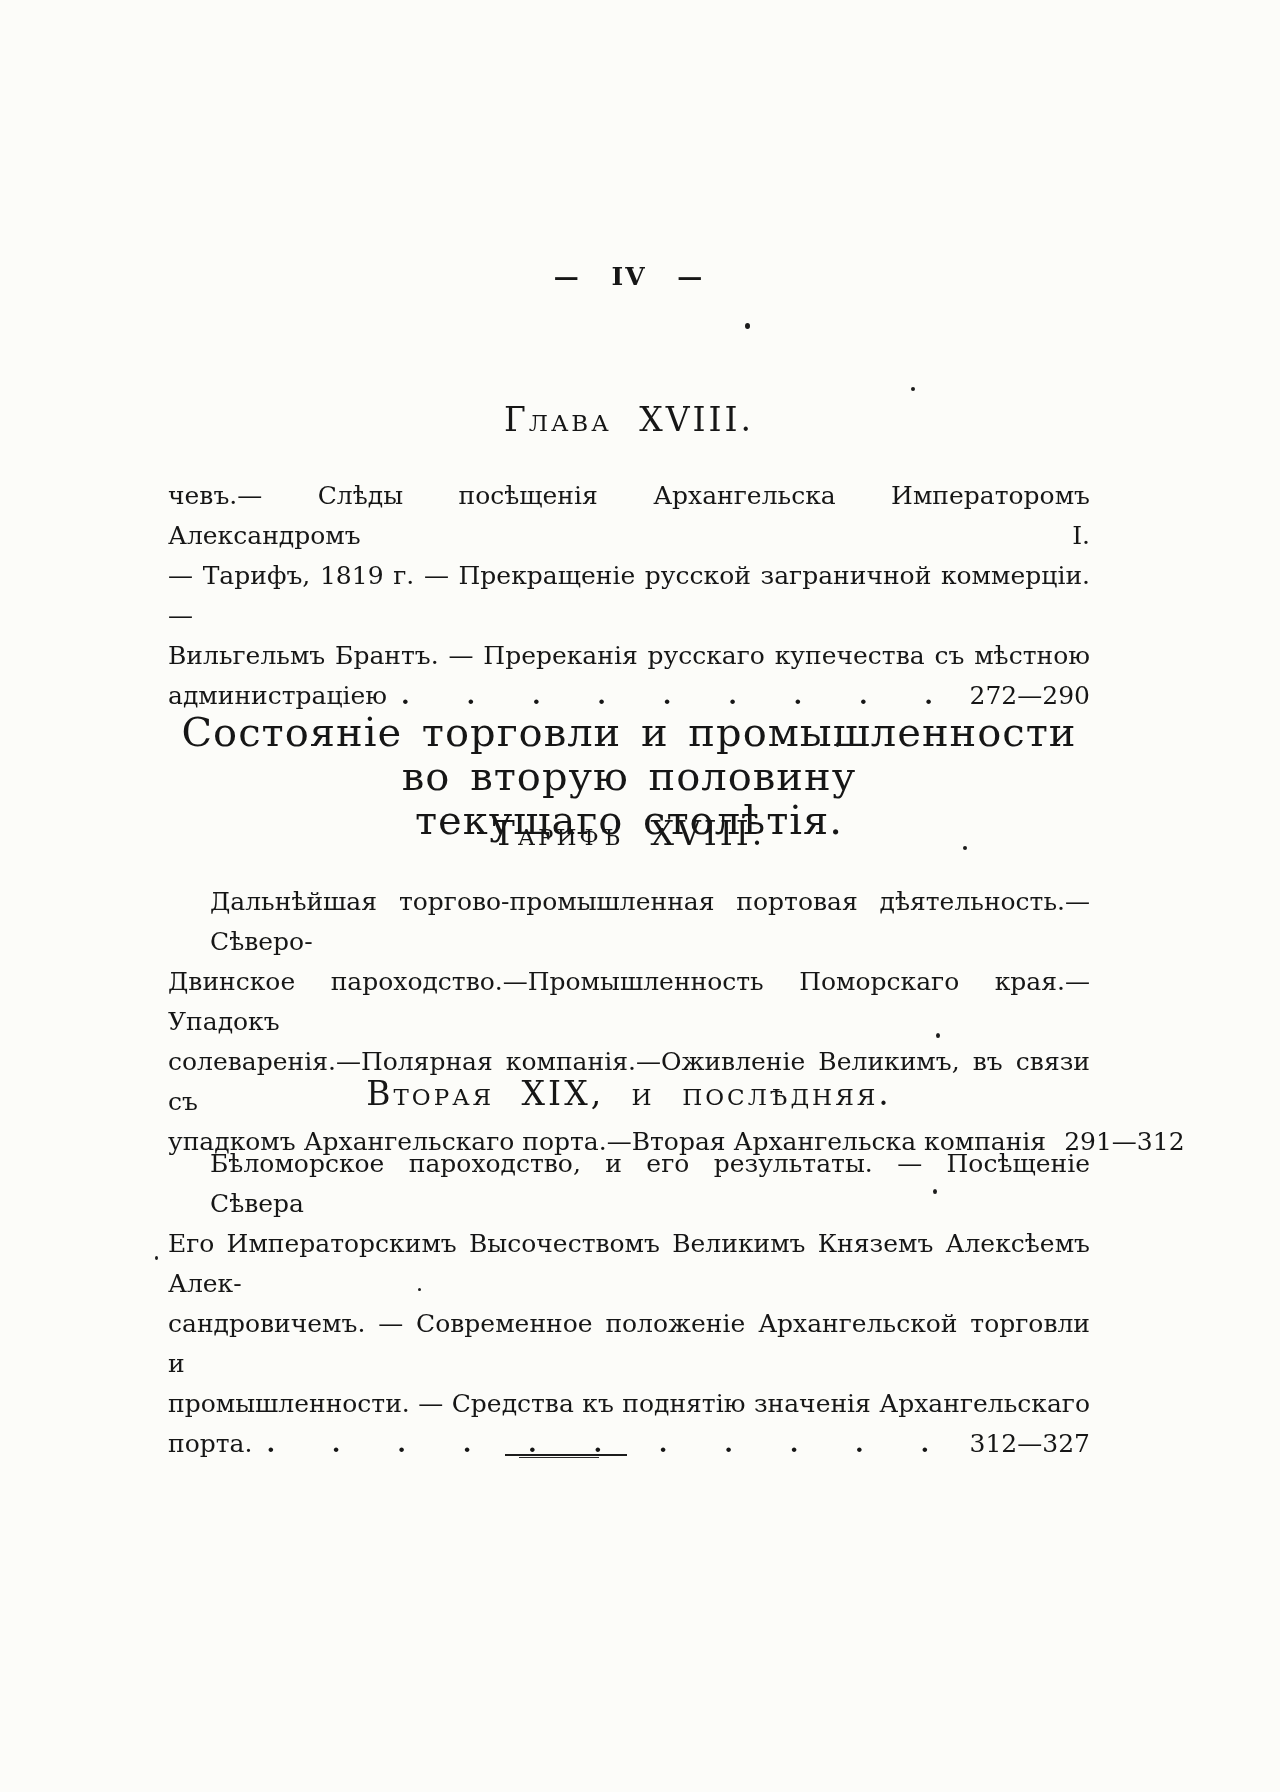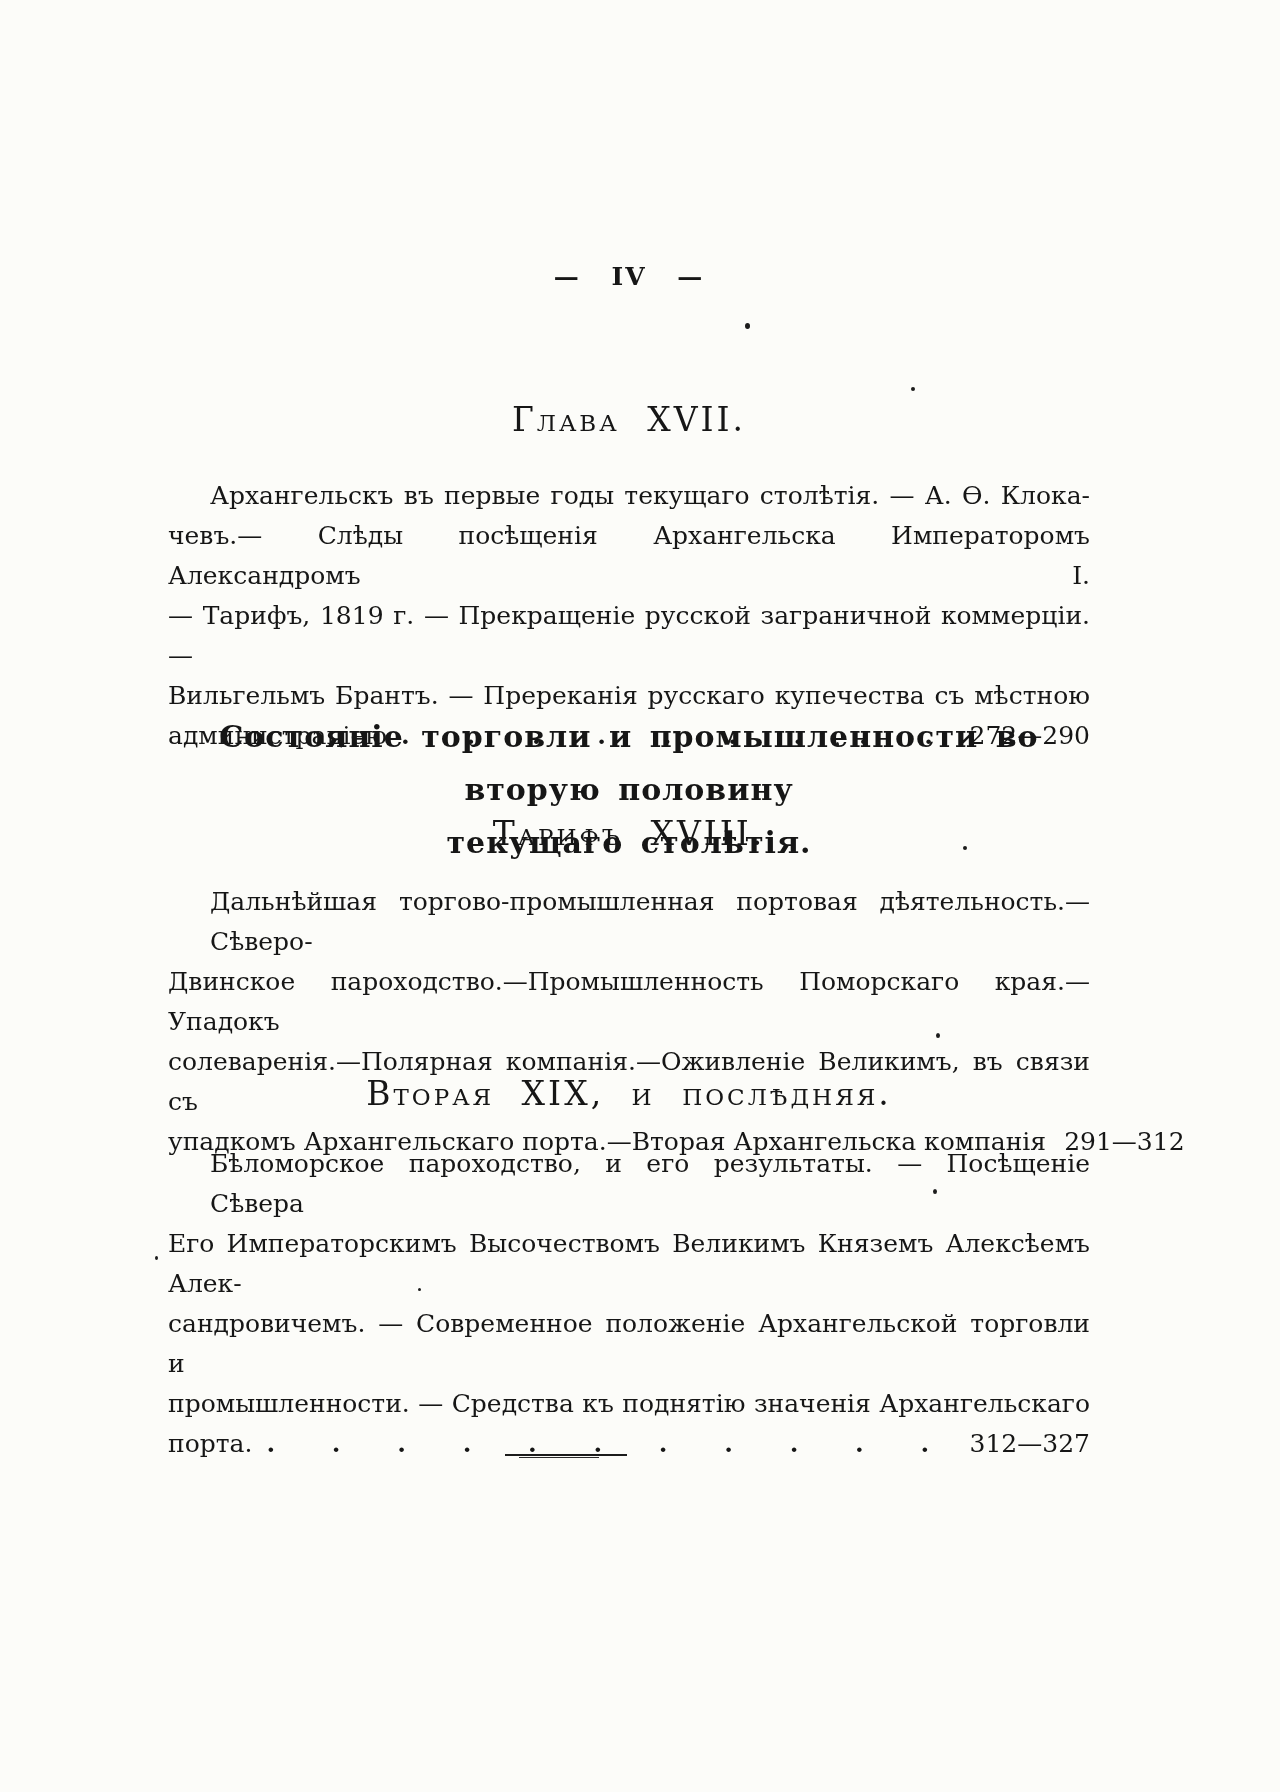--- a/index.html
+++ b/index.html
@@ -45,25 +45,25 @@
   .h-xvii  { top: 400px; }
   .h-xviii { top: 814px; }
   .h-xix   { top: 1074px; }
   .section-title {
     position: absolute;
     top: 710px;
     left: 0;
     width: 100%;
     margin: 0;
     text-align: center;
-    font-size: 30px;
-    font-weight: bold;
+    font-size: 40px;
+    font-weight: normal;
     letter-spacing: 1px;
     word-spacing: 6px;
-    line-height: 53px;
+    line-height: 44px;
   }
   .toc-entry {
     position: absolute;
     left: 0;
     width: 922px;
     font-size: 25px;
     line-height: 40px;
   }
   .p-xvii { top: 476px; }
   .p-xviii { top: 882px; }
@@ -120,23 +120,22 @@
   .s7 { left: 155px; top: 1256px; width: 3px; height: 4px; }
   .s8 { left: 418px; top: 1288px; width: 3px; height: 3px; }
 </style>
 </head>
 <body>
 
 <div class="page">
 
   <div class="folio">— IV —</div>
 
-  <h2 class="chapter-heading h-xvii">Глава XVII.</h2>
+  <h2 class="chapter-heading h-xvii">Глава XVIII.</h2>
   <div class="toc-entry p-xvii">
-    <div class="line indent">Архангельскъ въ первые годы текущаго столѣтія. — А. Ѳ. Клока-</div>
     <div class="line">чевъ.— Слѣды посѣщенія Архангельска Императоромъ Александромъ I.</div>
     <div class="line">— Тарифъ, 1819 г. — Прекращеніе русской заграничной коммерціи. —</div>
     <div class="line">Вильгельмъ Брантъ. — Пререканія русскаго купечества съ мѣстною</div>
     <div class="last-line">
       <span class="entry-text">администраціею</span>
       <span class="leader">. . . . . . . . . . . . . . . . . . . .</span>
       <span class="pages">272—290</span>
     </div>
   </div>
 

